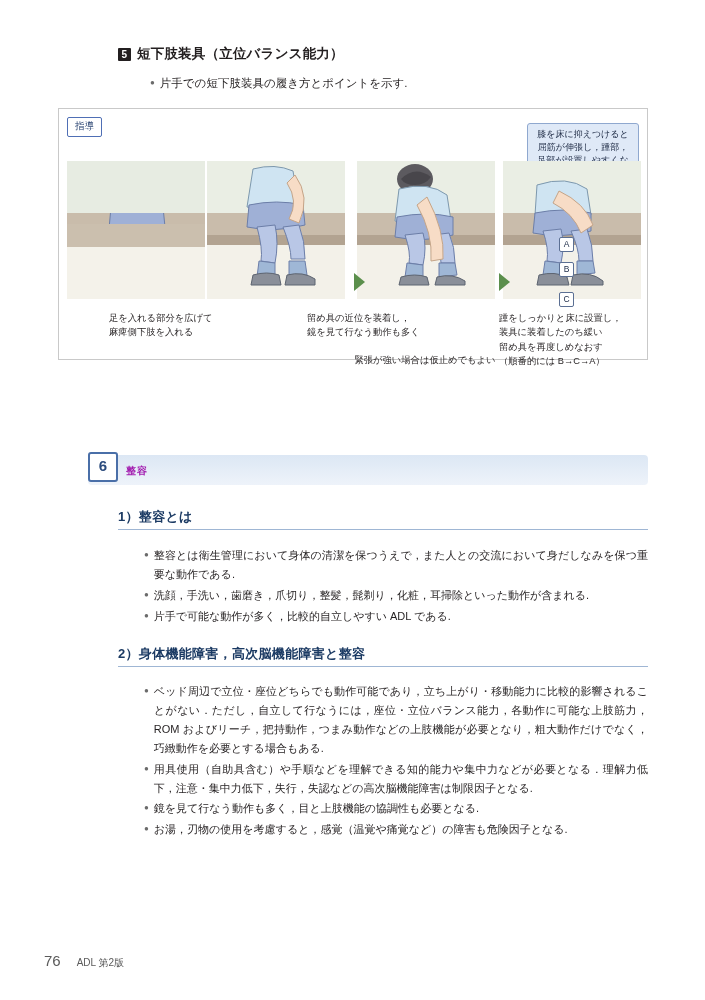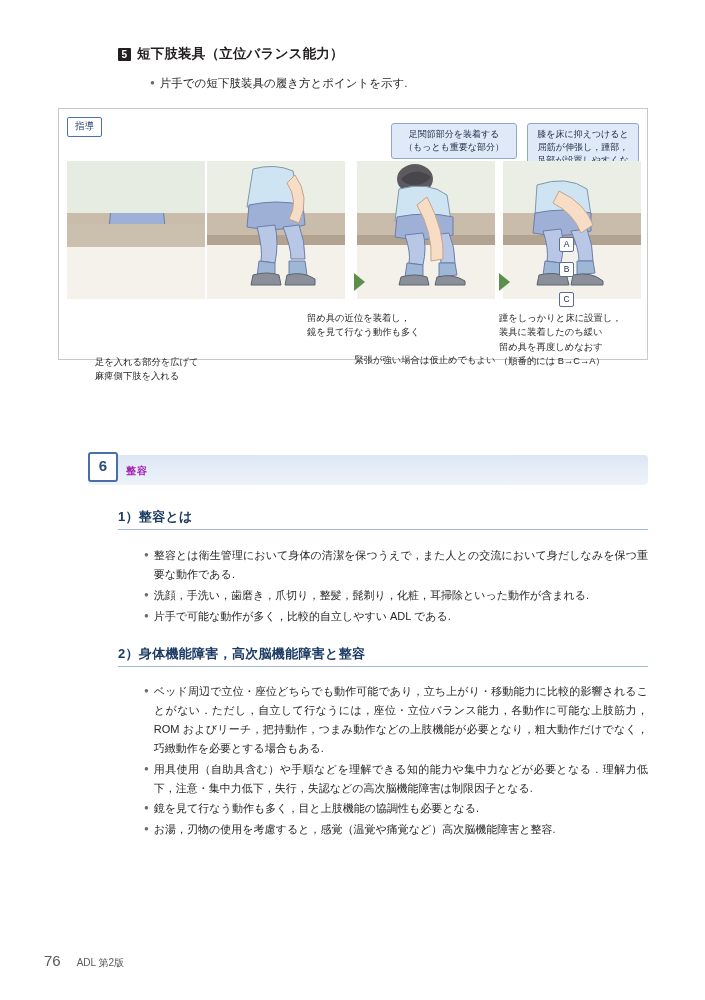--- a/index.html
+++ b/index.html
@@ -259,24 +259,20 @@
   <div class="sec5-bullet">
     <span class="dot">●</span>
     <span>片手での短下肢装具の履き方とポイントを示す.</span>
   </div>
 
   <div class="figure">
     <div class="fig-inner">
 
       <div class="tag-shidou">指導</div>
 
-      <div class="callout c1">
-        <div>足関節部分を装着する</div>
-        <div>（もっとも重要な部分）</div>
-      </div>
 
       <div class="callout c2">
         <div>膝を床に抑えつけると</div>
         <div>屈筋が伸張し，踵部，</div>
         <div>足部が設置しやすくなる</div>
       </div>
 
       <div class="panels">
 
         <div class="panel p1">
@@ -365,21 +361,21 @@
         </div>
 
         <div class="arrow a1"></div>
         <div class="arrow a2"></div>
       </div>
 
       <div class="abc" style="left:500px; top:128px;">A</div>
       <div class="abc" style="left:500px; top:153px;">B</div>
       <div class="abc" style="left:500px; top:183px;">C</div>
 
-      <div class="fig-label" style="left:36px; top:202px; width:170px;margin-top:44px;">
+      <div class="fig-label" style="left:50px; top:202px; width:170px;">
         <div>足を入れる部分を広げて</div>
         <div>麻痺側下肢を入れる</div>
       </div>
 
       <div class="fig-label" style="left:248px; top:202px; width:190px;">
         <div>留め具の近位を装着し，</div>
         <div>鏡を見て行なう動作も多く</div>
       </div>
 
       <div class="fig-label" style="left:256px; top:244px; width:220px;text-align:center;">緊張が強い場合は仮止めでもよい</div>
@@ -427,21 +423,21 @@
     <div class="li">
       <span class="dot">●</span>
       <span class="txt">用具使用（自助具含む）や手順などを理解できる知的能力や集中力などが必要となる．理解力低下，注意・集中力低下，失行，失認などの高次脳機能障害は制限因子となる.</span>
     </div>
     <div class="li">
       <span class="dot">●</span>
       <span class="txt">鏡を見て行なう動作も多く，目と上肢機能の協調性も必要となる.</span>
     </div>
     <div class="li">
       <span class="dot">●</span>
-      <span class="txt">お湯，刃物の使用を考慮すると，感覚（温覚や痛覚など）高次脳機能障害と整容.</span>
+      <span class="txt">お湯，刃物の使用を考慮すると，感覚（温覚や痛覚など）の障害も危険因子となる.</span>
     </div>
   </div>
 
   <div class="footer">
     <span class="folio">76</span>
     <span class="footer-title">ADL 第2版</span>
   </div>
 
 </div>
 

